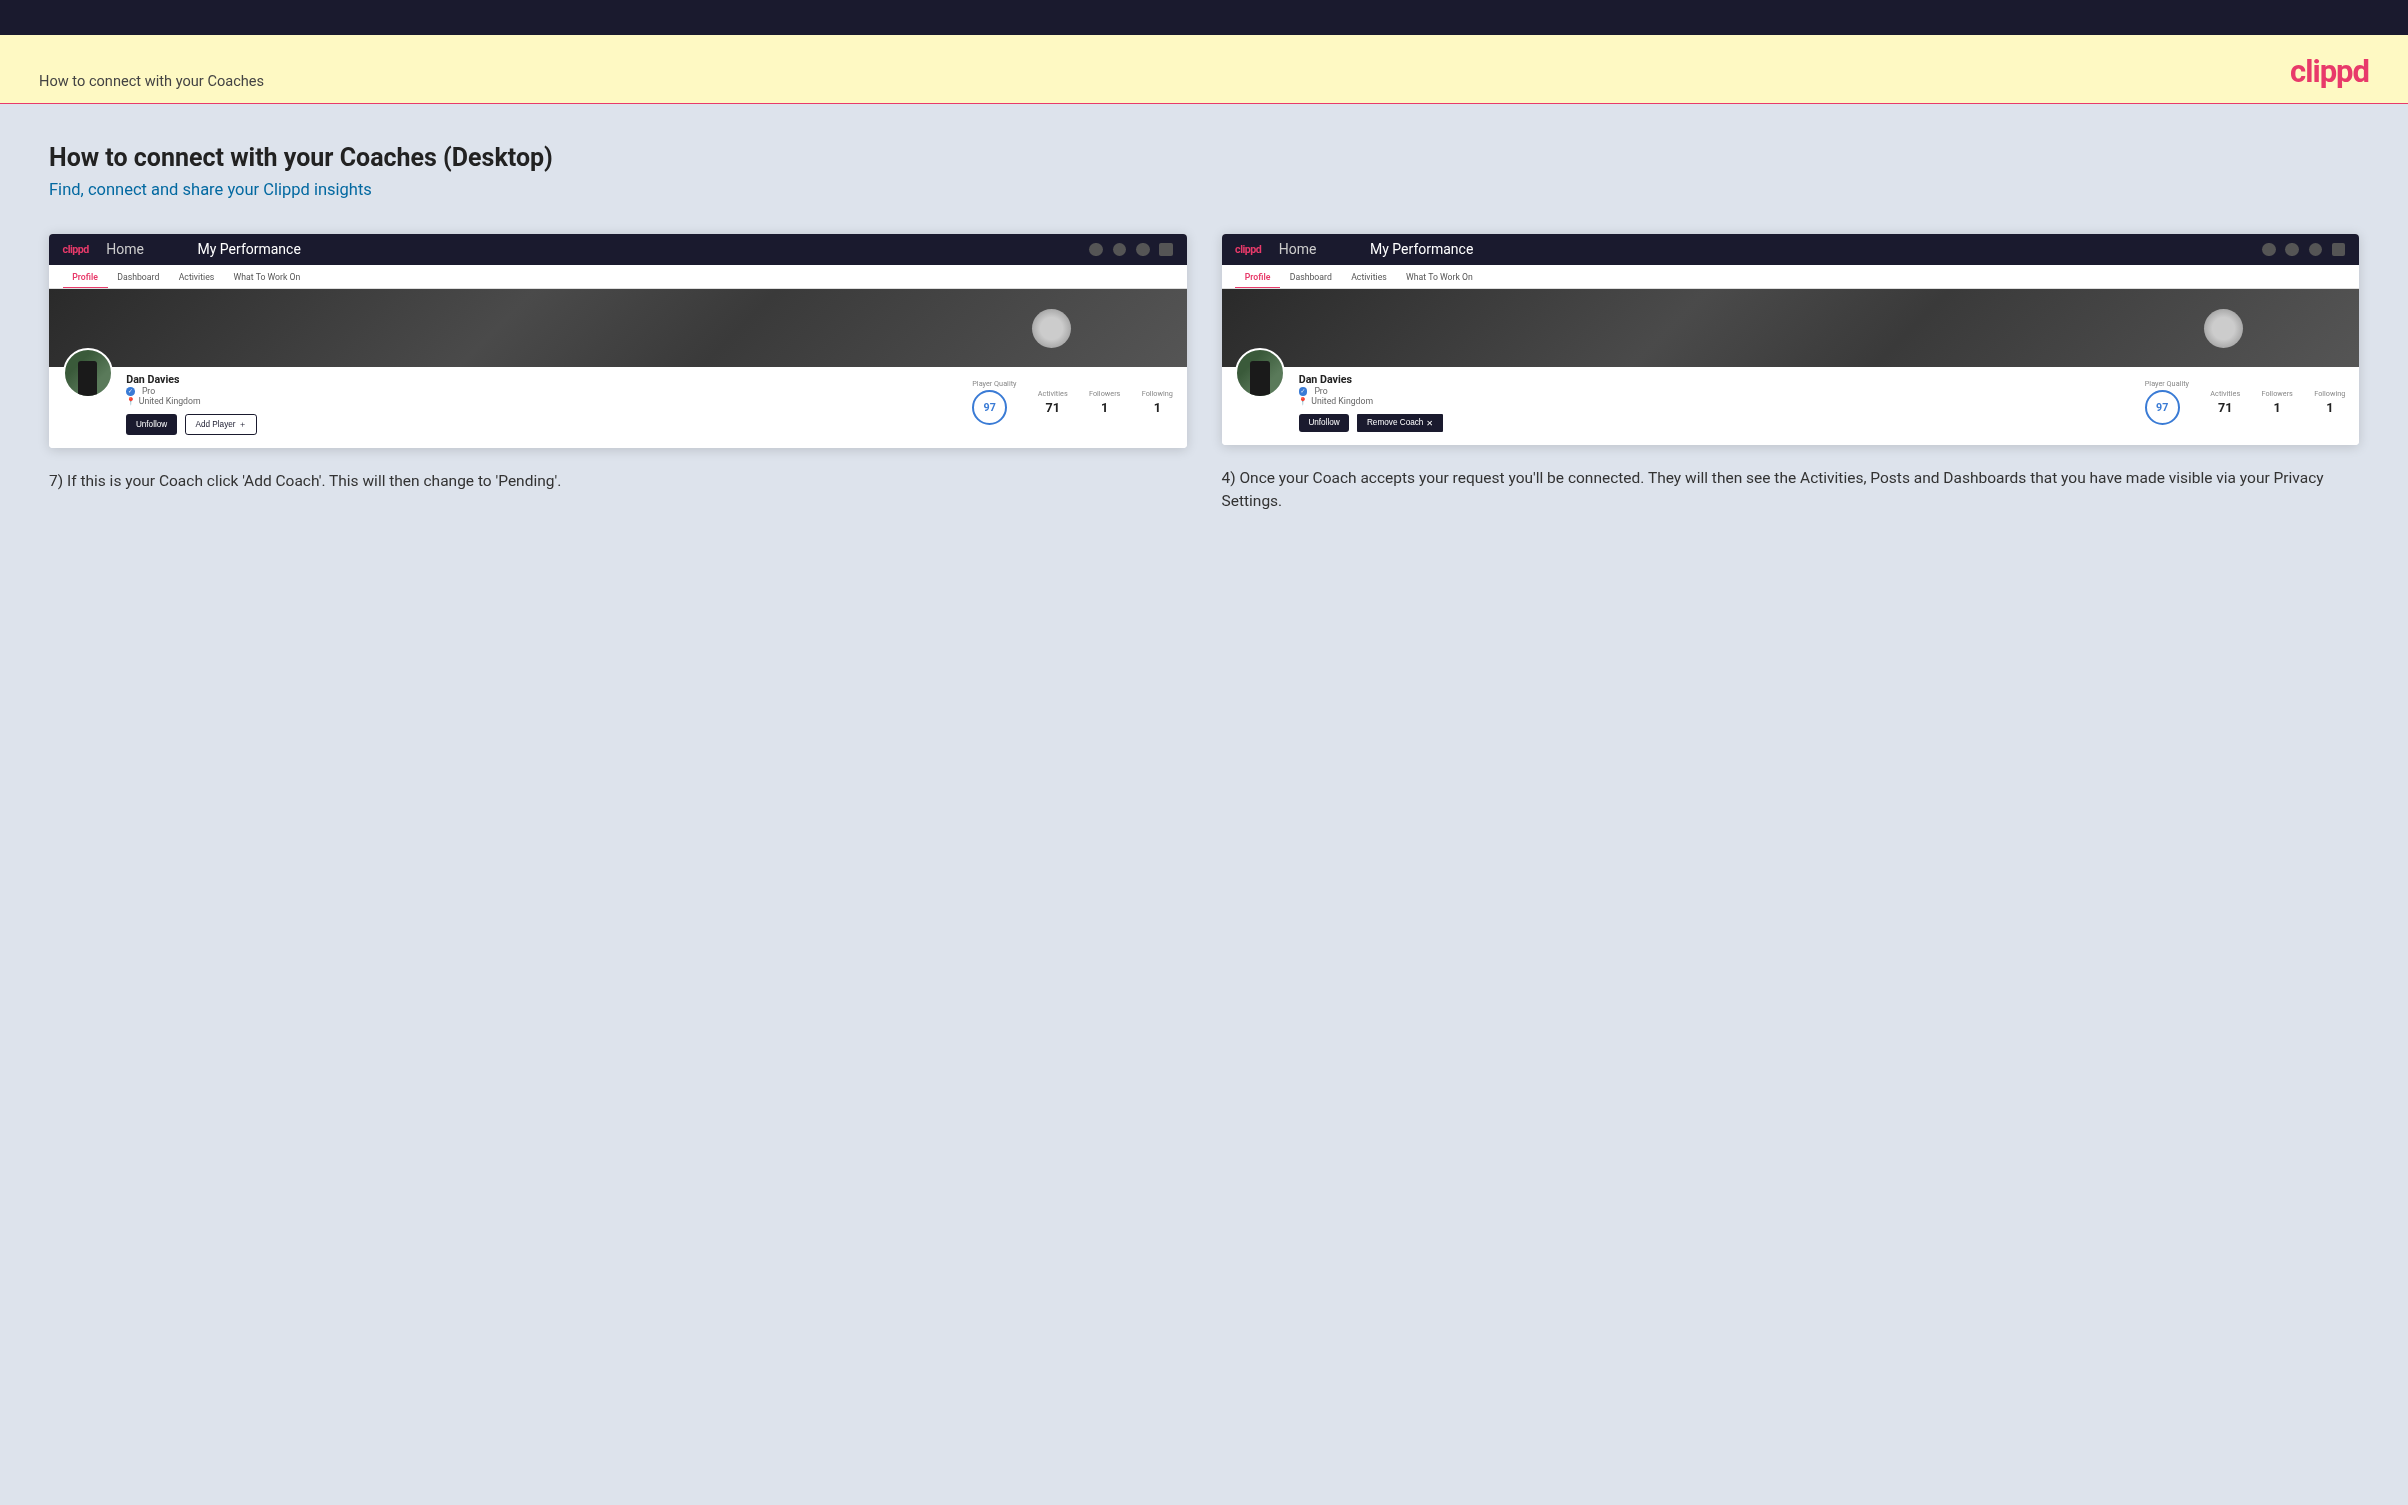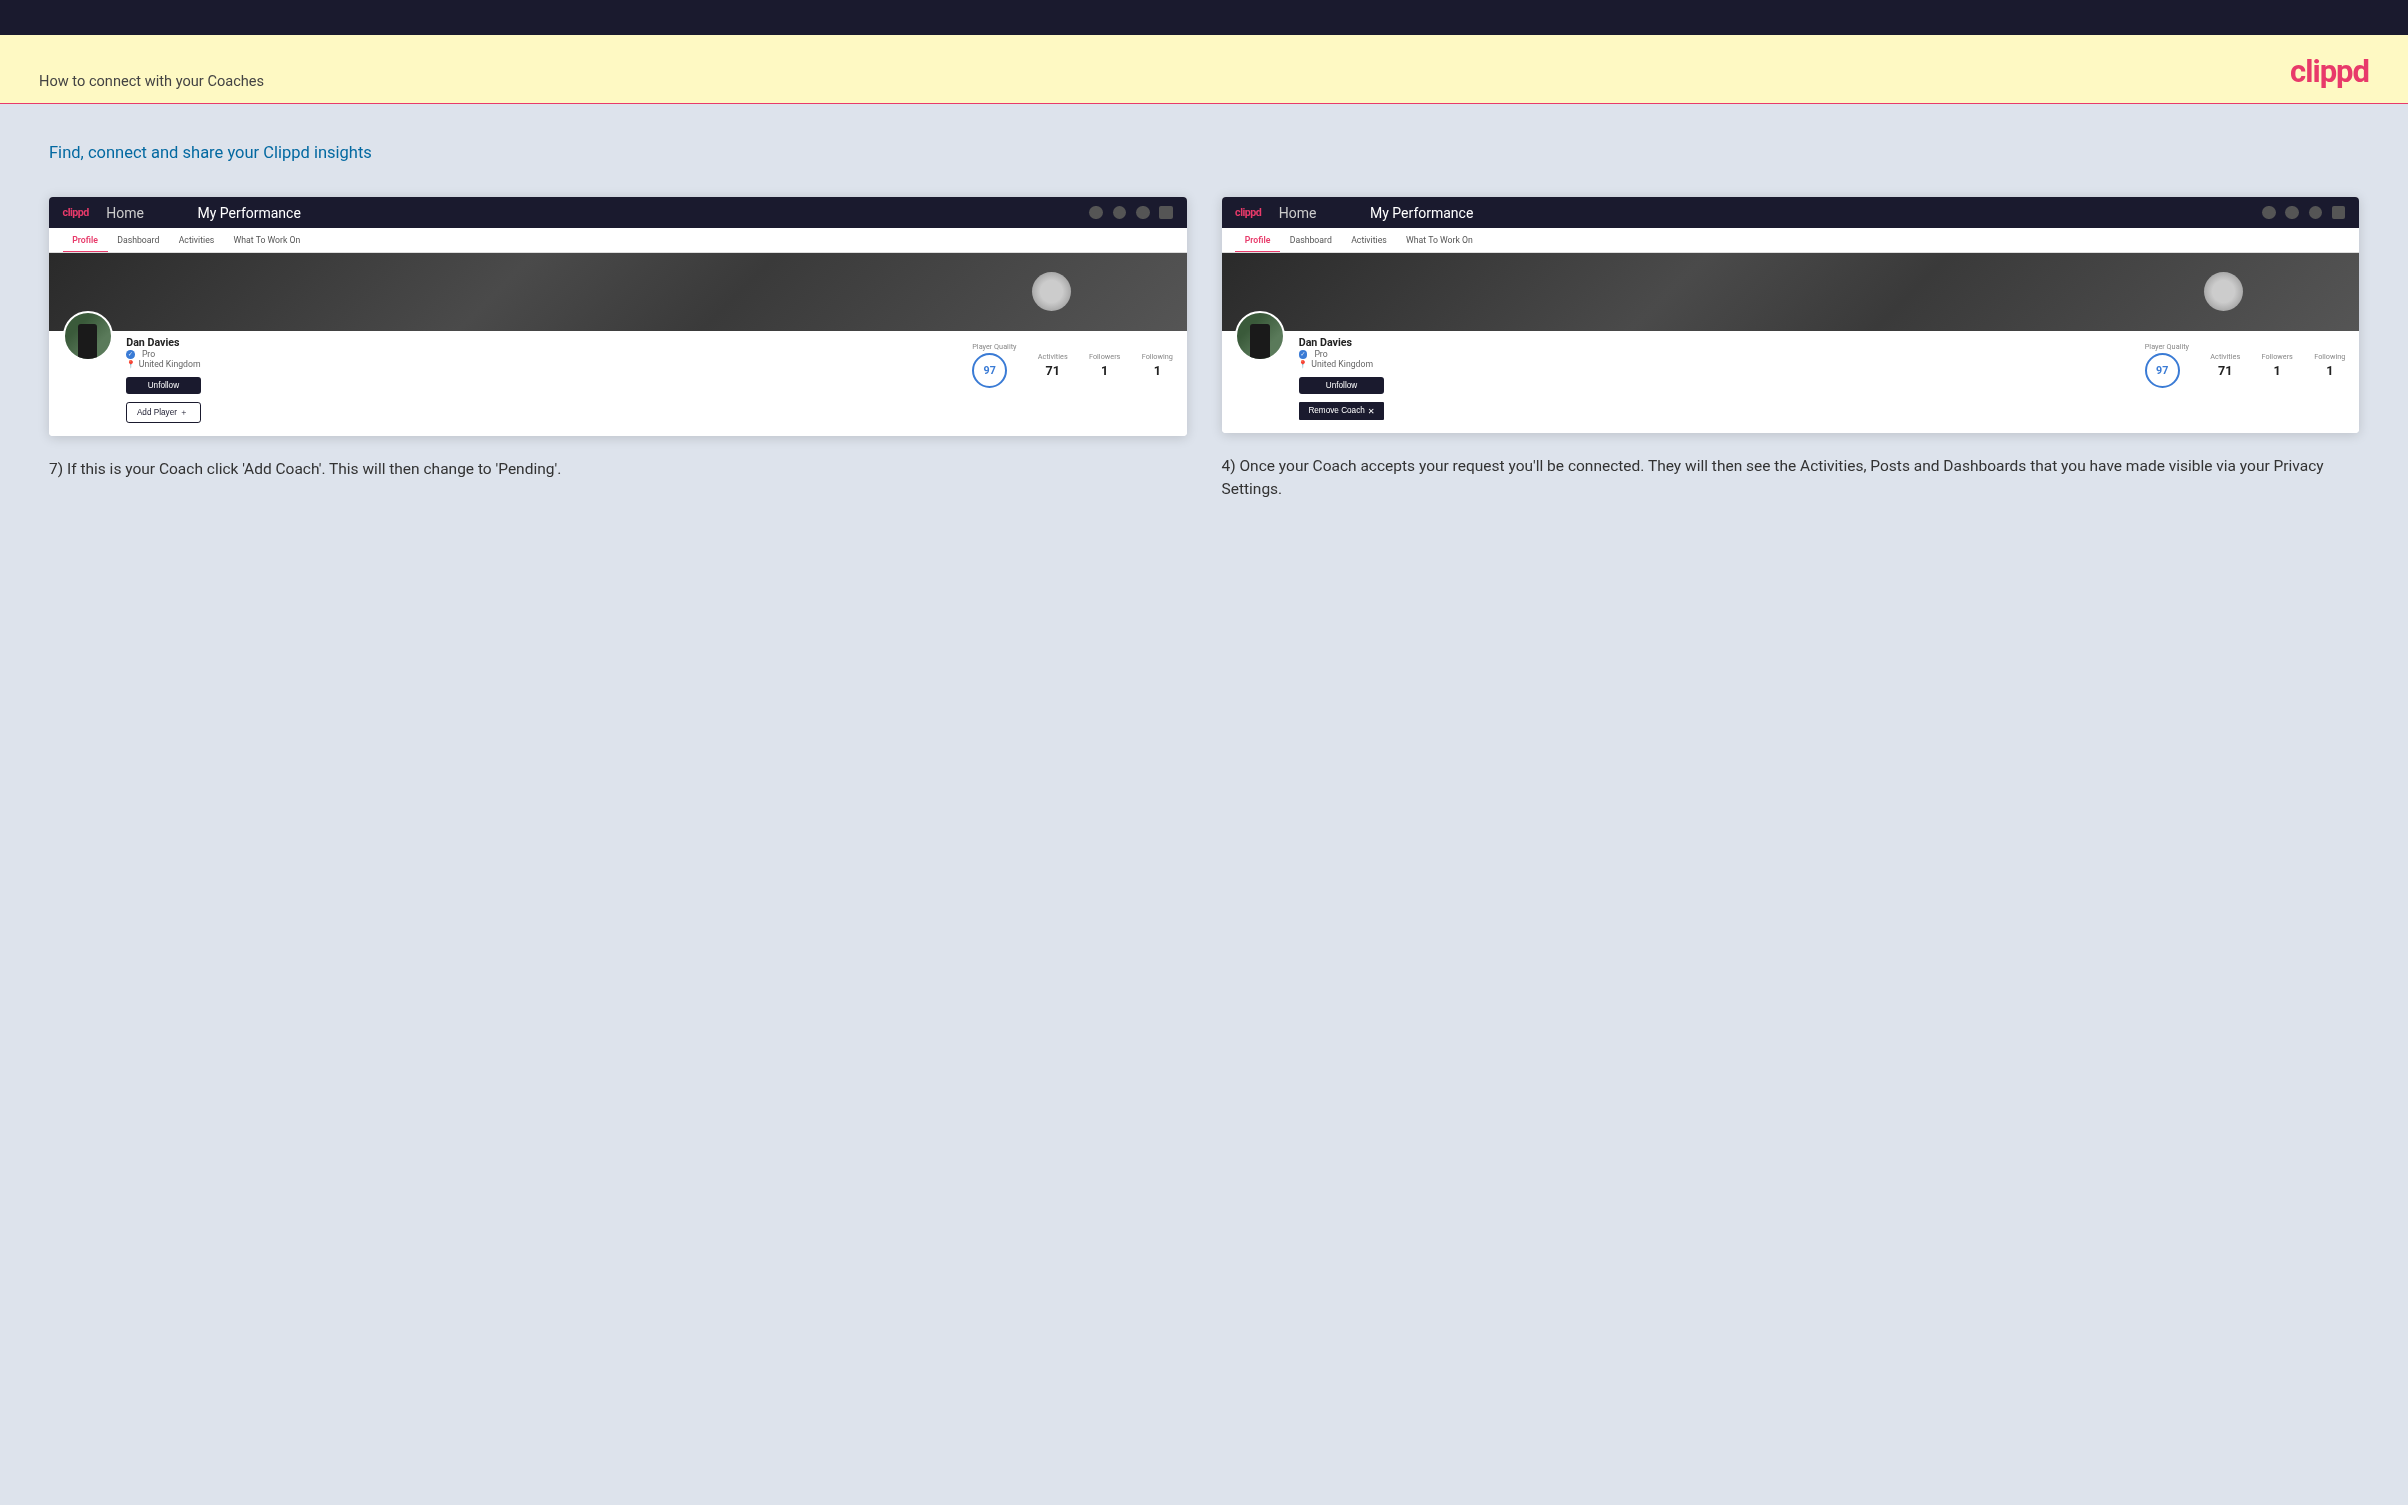--- a/index.html
+++ b/index.html
@@ -246,21 +246,20 @@
       justify-content: center;
       font-size: 10.7px;
       font-weight: 700;
       color: #3a7bd5;
     }
 
     .mock-buttons {
       display: flex;
       gap: 7.8px;
       margin-top: 7.8px;
-      flex-direction: column;
     }
     .mock-btn-dark {
       background: #1a1a2e;
       color: #fff;
       font-size: 8.2px;
       padding: 3.9px 9.7px;
       border-radius: 2.9px;
       border: none;
       font-weight: 500;
     }
@@ -327,20 +326,21 @@
 
 <div class="top-bar"></div>
 
 <div class="page-header">
   <span class="page-header-title">How to connect with your Coaches</span>
   <span class="clippd-logo">clippd</span>
 </div>
 
 <div class="main-content">
 
+  <h1 class="content-heading">How to connect with your Coaches (Desktop)</h1>
   <p class="content-subheading">Find, connect and share your Clippd insights</p>
 
   <div class="screenshots-row">
 
     <div class="screenshot-col">
 
       <div class="mock-browser">
 
         <div class="mock-nav">
           <span class="mock-logo">clippd</span>

